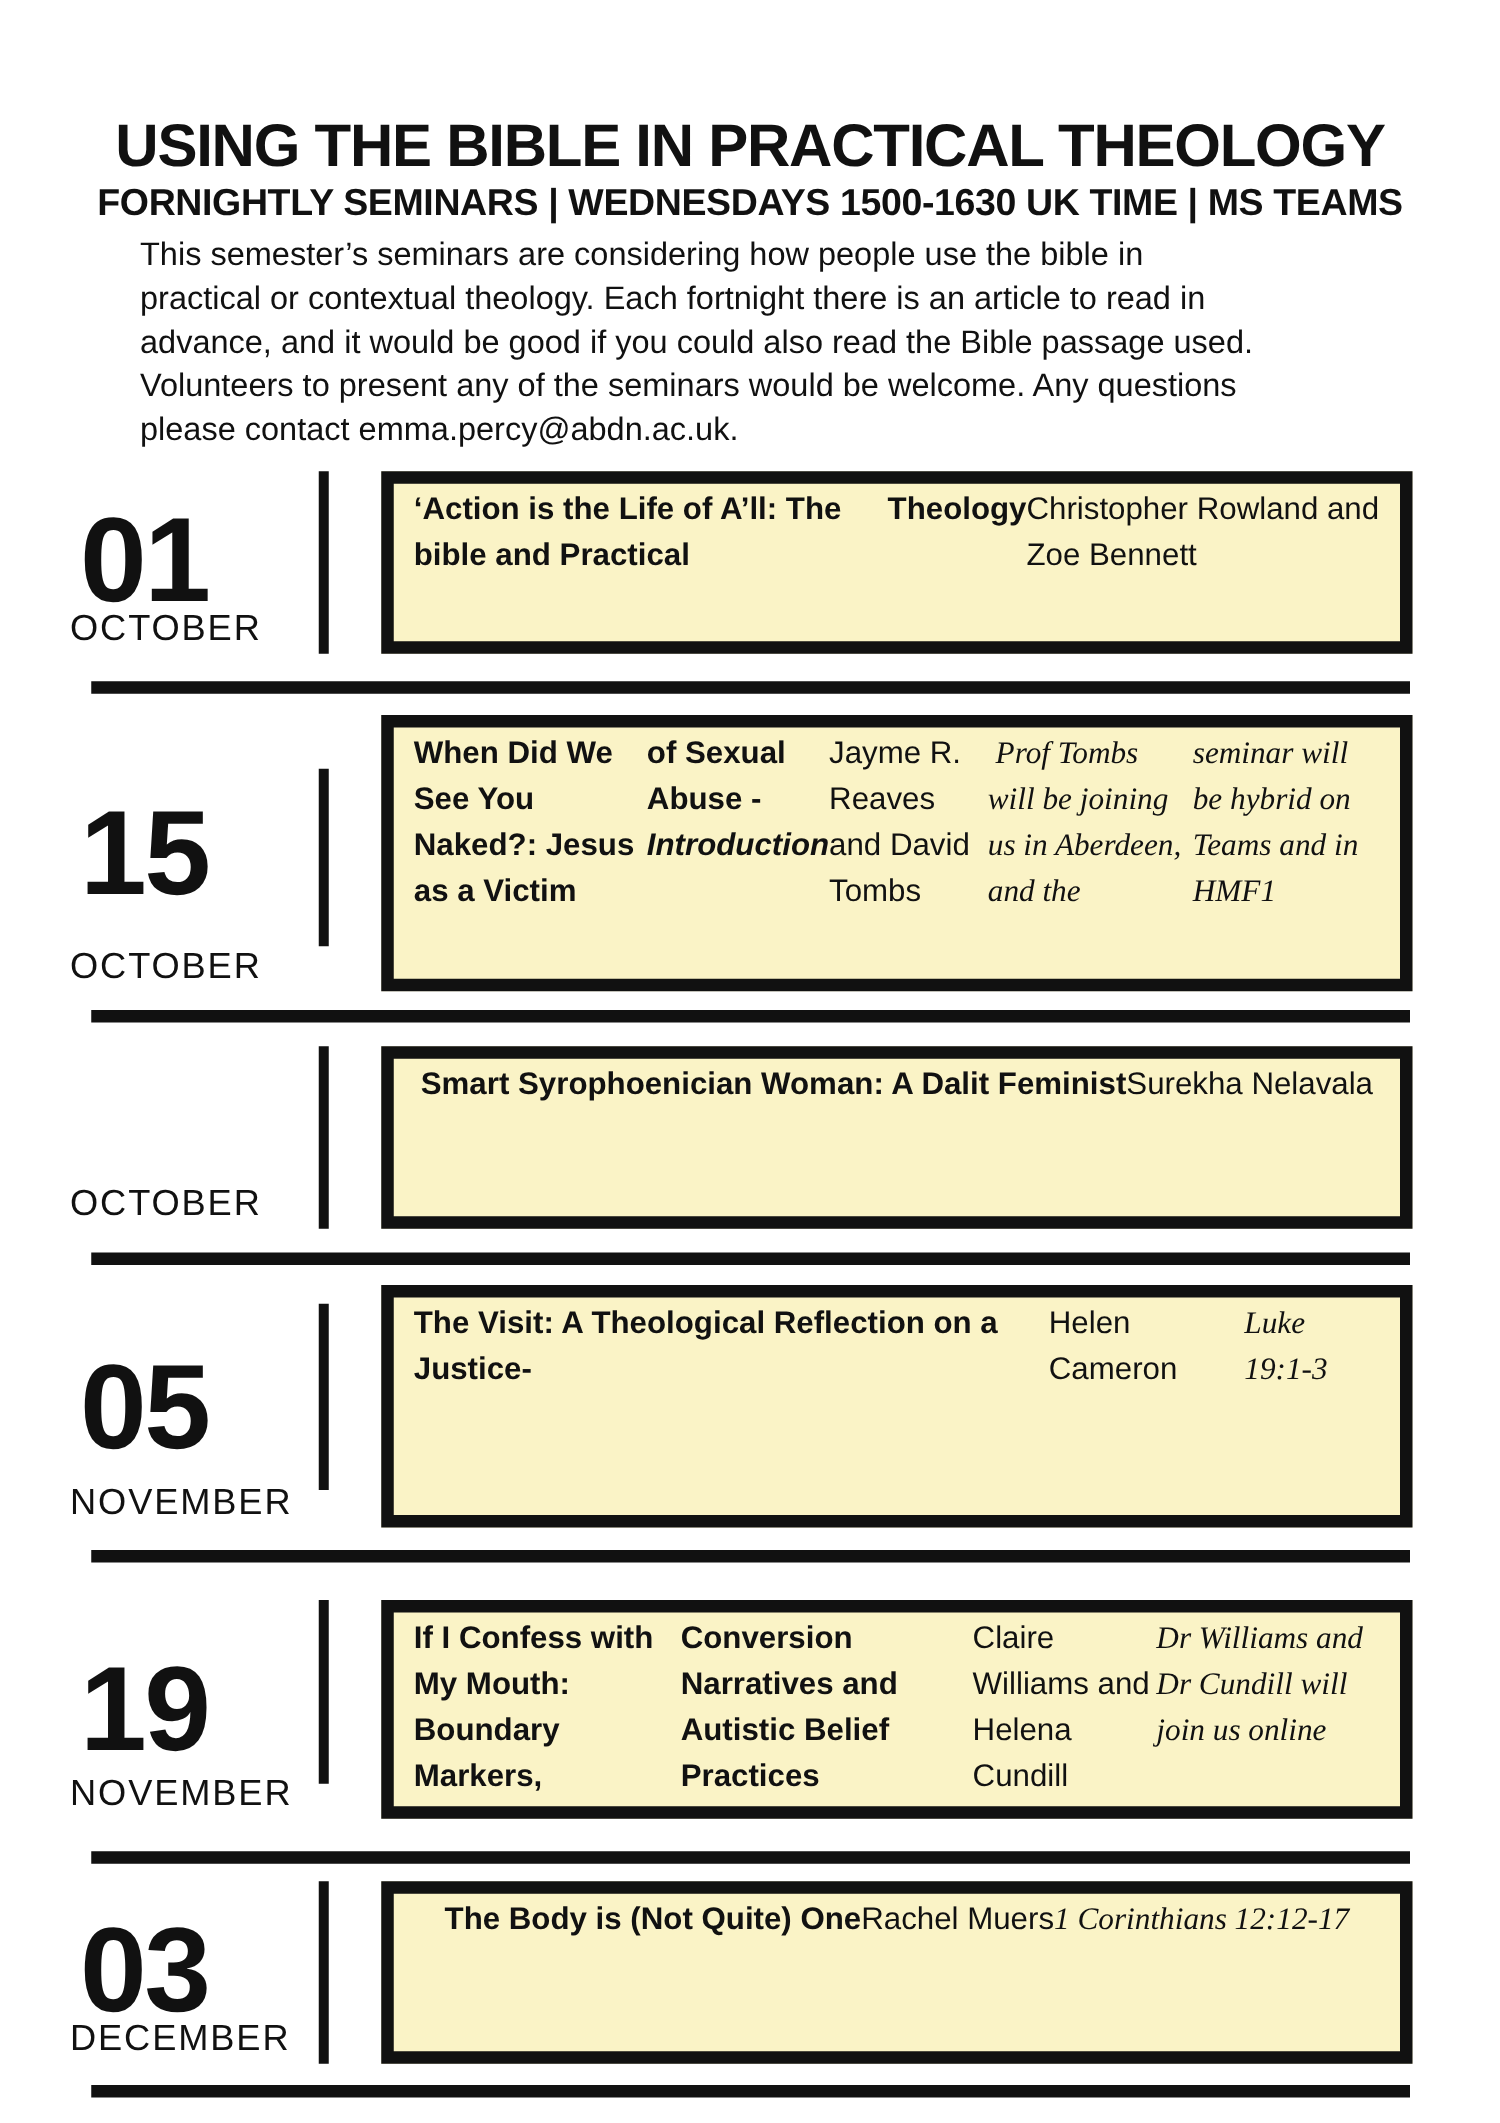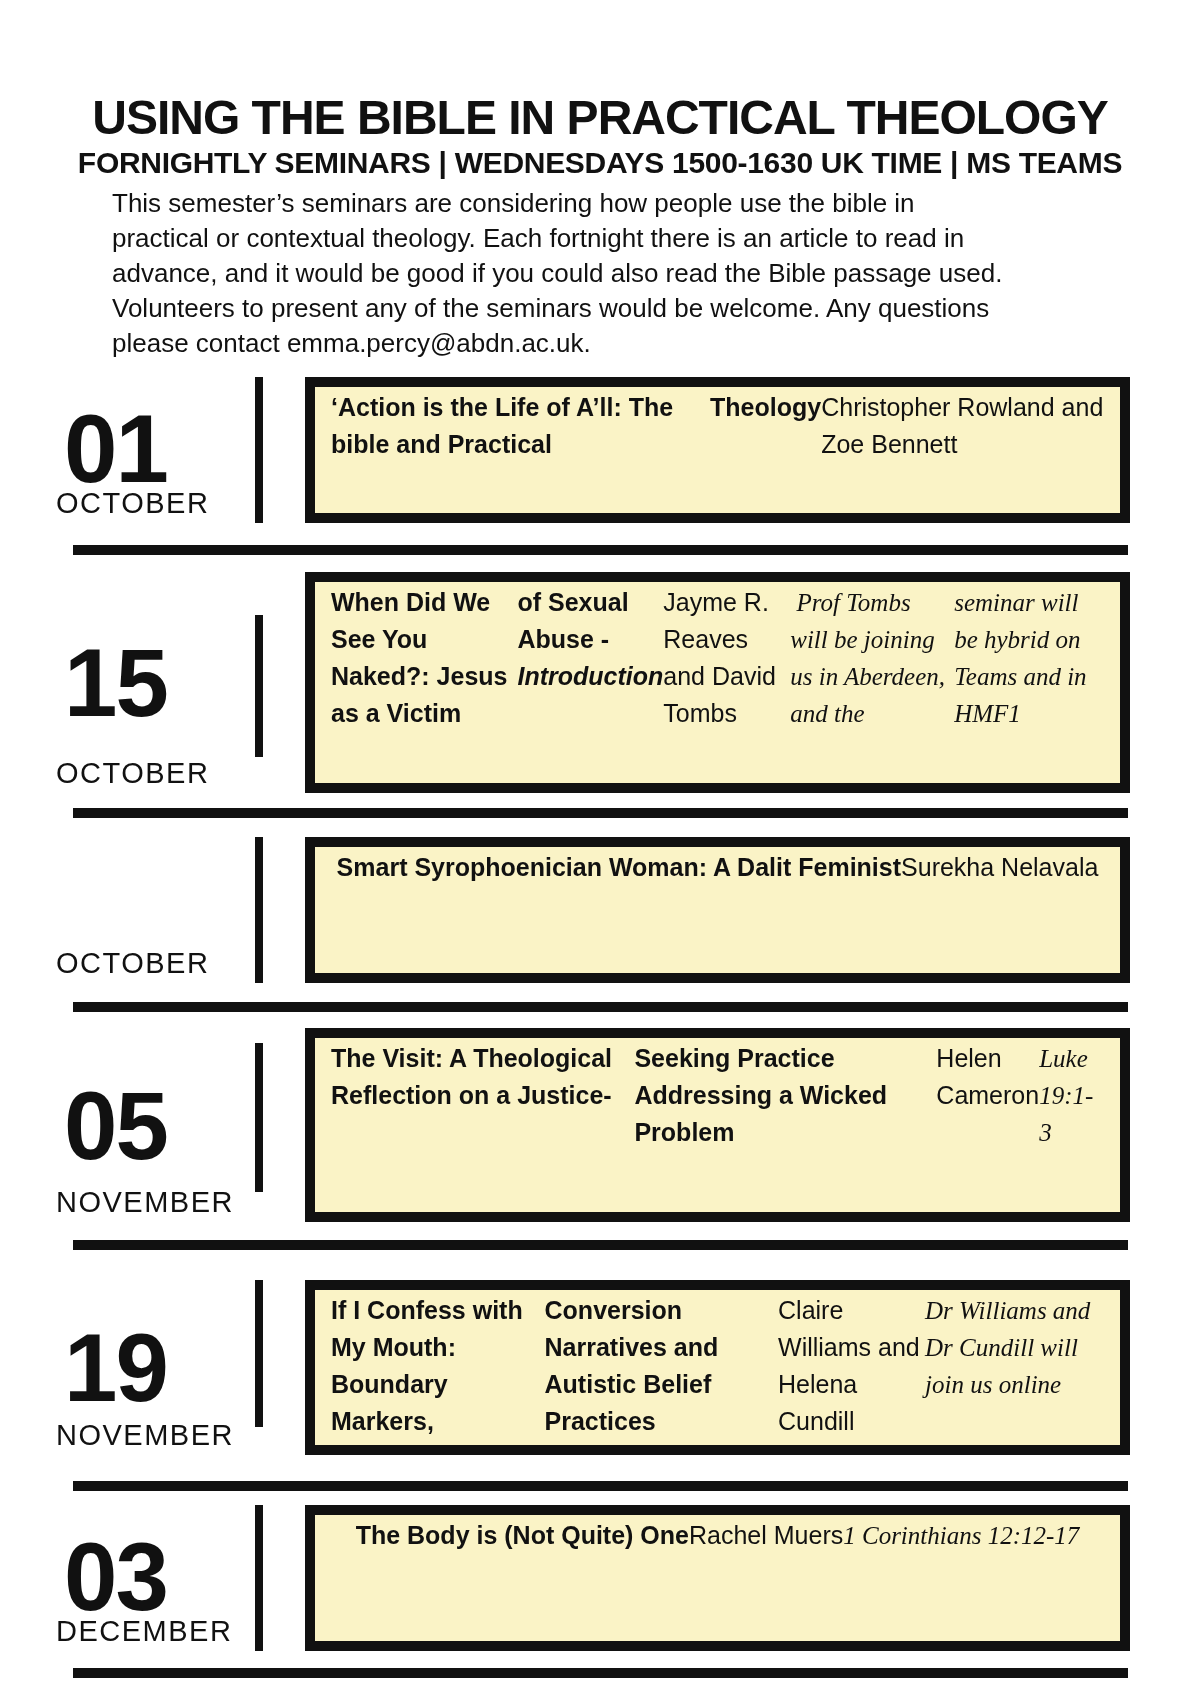--- a/index.html
+++ b/index.html
@@ -143,21 +143,20 @@
       </div>
     </div>
     <div class="row row-3">
       <div class="date-col">
         <div class="date-num">05</div>
         <div class="date-month">NOVEMBER</div>
       </div>
       <div class="bar"></div>
       <div class="card">
         <div class="line title"><span>The Visit: A Theological Reflection on a Justice-</span></div>
-        <div class="line title"><span>Seeking Practice Addressing a Wicked Problem</span></div>
         <div class="line presenter"><span>Helen Cameron</span></div>
         <div class="line note"><span>Luke 19:1-3</span></div>
       </div>
     </div>
     <div class="row row-4">
       <div class="date-col">
         <div class="date-num">19</div>
         <div class="date-month">NOVEMBER</div>
       </div>
       <div class="bar"></div>

